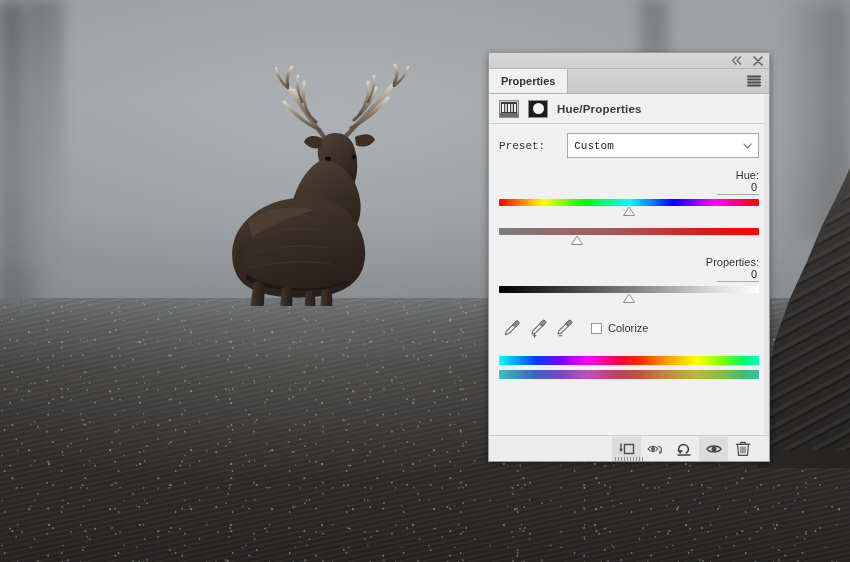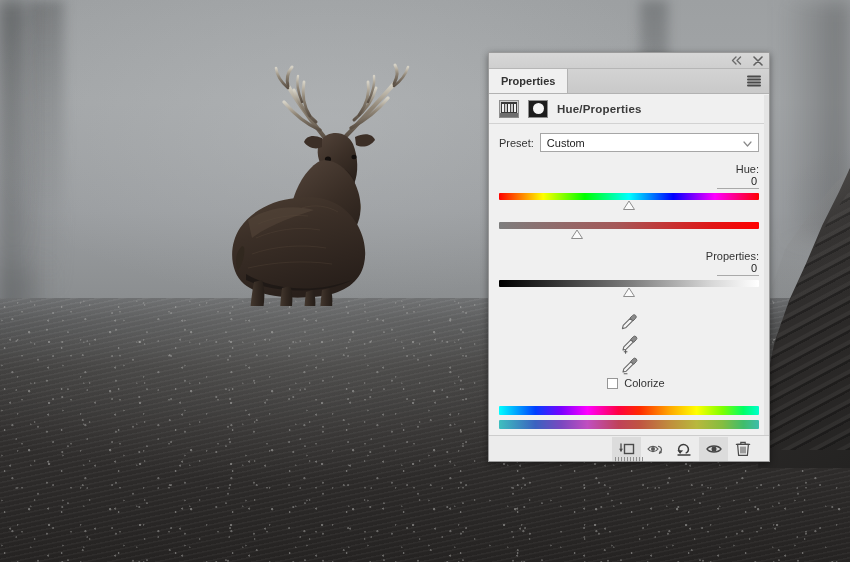--- a/index.html
+++ b/index.html
@@ -185,27 +185,27 @@
   .adj-icon .base { position:absolute; left:0; bottom:0; width:100%; height:4px; background:#6e6e6e; }
   .mask-thumb {
     width: 20px; height: 18px; background: #1c1c1c; border: 1px solid #8d8d8d;
     display:flex; align-items:center; justify-content:center; cursor:pointer;
   }
   .mask-thumb .dot { width: 11px; height: 11px; border-radius:50%; background:#f4f4f4; }
   .adj-title { font-size: 11.5px; font-weight: bold; color: #3a3a3a; letter-spacing:.2px; }
 
   .body { padding: 9px 10px 0 10px; }
 
-  .row { display:flex; align-items:center; margin-bottom: 7px; }
+  .row { display:flex; align-items:center; margin-bottom: 7px; font-family: Liberation Mono, monospace; }
   .lbl { font-size: 11px; color:#333; }
   .select {
-    flex: 1; height: 19px; background: #fff;
+    flex: 1; height: 25px; background: #fff;
     border: 1px solid #a6a6a6;
     display: flex; align-items: center; padding: 0 6px;
-    font-size: 11px; color: #222; position: relative; cursor: pointer;
+    font-size: 11px; color: #222; position: relative; cursor: pointer; margin-left: 16px;
   }
   .select .chev { position:absolute; right:6px; top:50%; transform:translateY(-50%); }
 
   .tat-btn {
     width: 24px; height: 22px; display:flex; align-items:center; justify-content:center;
     margin-right: 6px; cursor: pointer; background: transparent;
   }
 
   .slider-block { margin-top: 11px; }
   .slider-head {
@@ -228,21 +228,21 @@
   .track.sat { background: linear-gradient(to right, #7d7d7d 0%, #a45858 45%, #e01515 82%, #ff0000 100%); }
   .track.light { background: linear-gradient(to right, #000000 0%, #2a2a2a 18%, #808080 52%, #d8d8d8 82%, #ffffff 100%); }
   .thumb {
     position: absolute; top: 8px; width: 13px; height: 11px;
     transform: translateX(-50%);
     cursor: pointer;
   }
   .thumb svg { display:block; }
 
   .dropper-row {
-    display:flex; align-items:center; margin-top: 14px; gap: 0; flex-direction: column;
+    display:flex; align-items:center; margin-top: 14px; gap: 0;
   }
   .dropper { width: 26px; height: 22px; display:flex; align-items:center; justify-content:center; cursor:pointer; }
   .colorize-wrap { display:flex; align-items:center; gap:6px; margin-left: 14px; cursor:pointer; }
   .cbox { width: 11px; height: 11px; background:#fff; border:1px solid #969696; }
   .colorize-lbl { font-size: 11px; color:#333; }
 
   .colorbars { margin-top: 17px; }
   .cbar { height: 9px; border-radius:1px; }
   .cbar.top {
     background: linear-gradient(to right,

